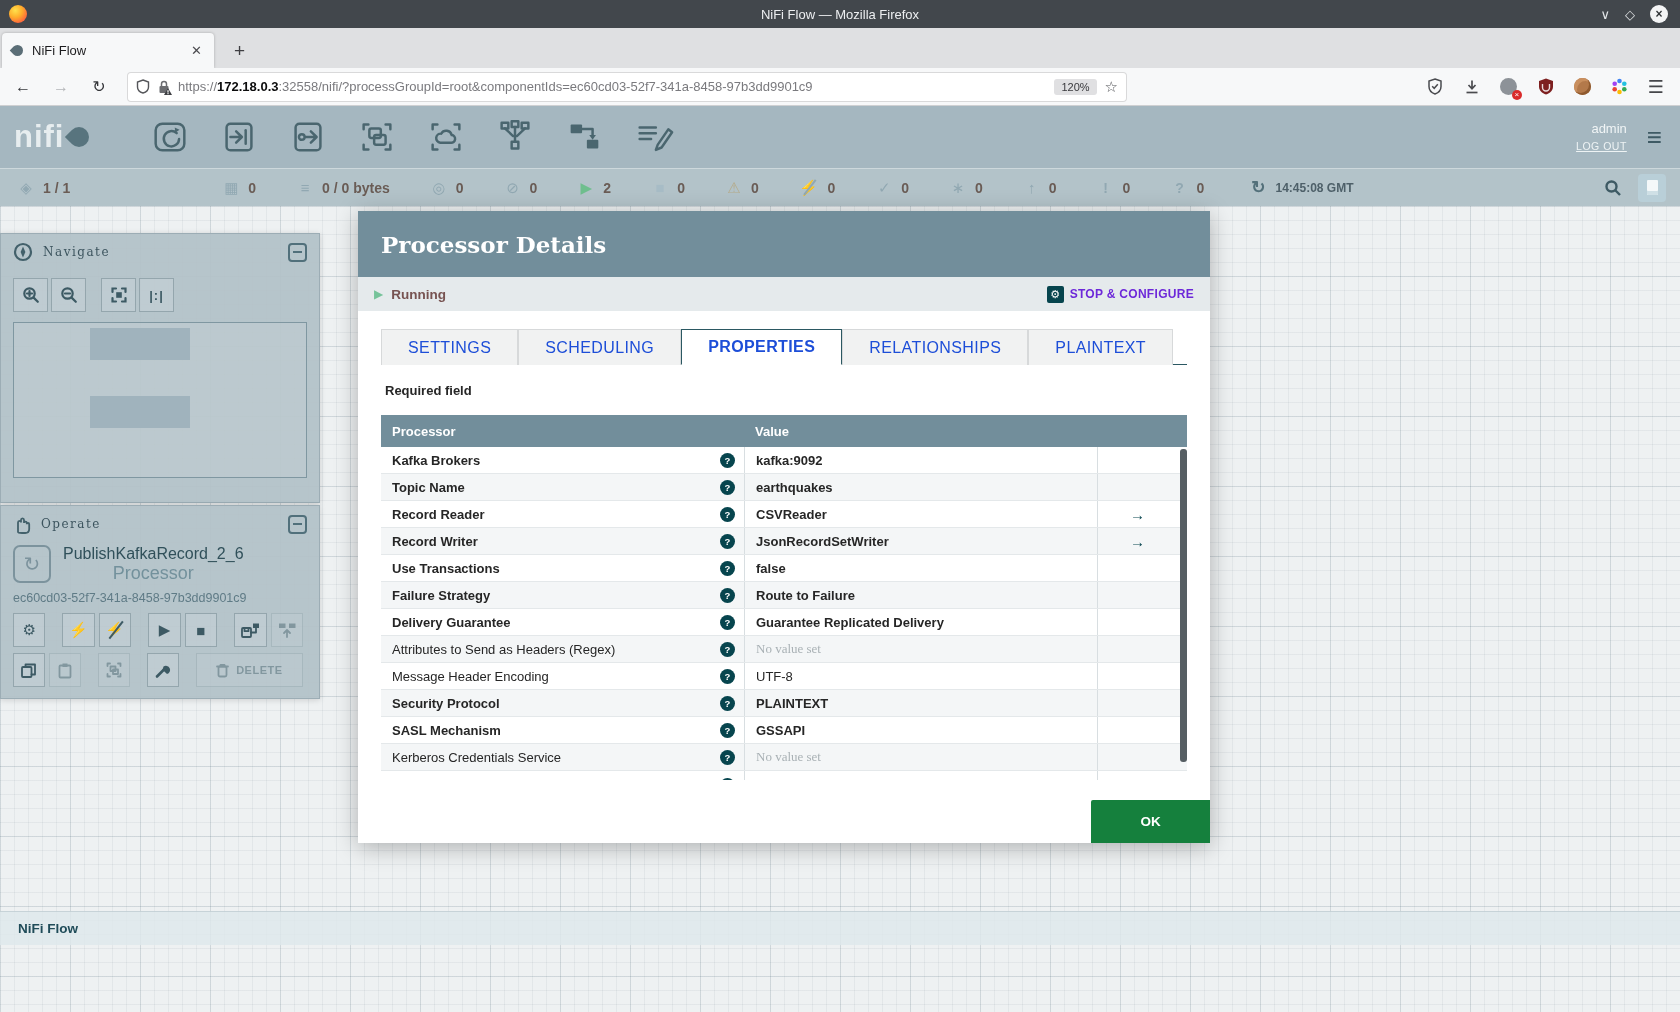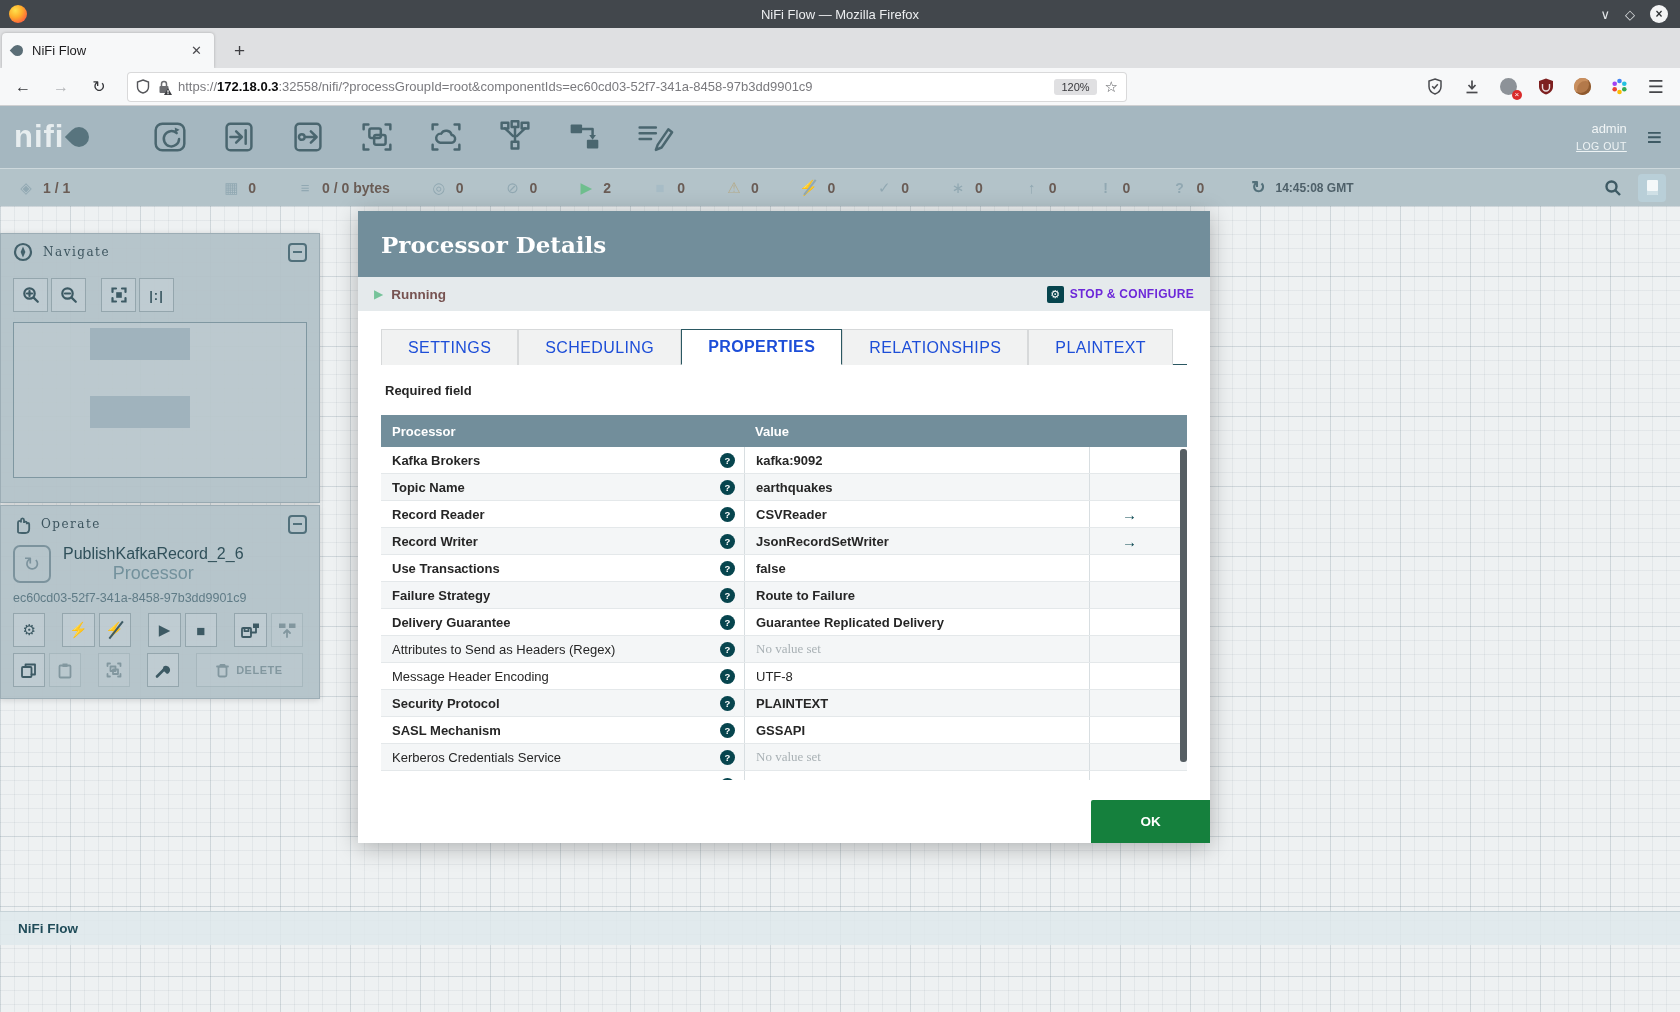--- a/index.html
+++ b/index.html
@@ -132,21 +132,21 @@
   .tab.active{background:#fff;border:1px solid #2b5862;border-bottom:1px solid #fff;font-weight:bold;}
 
   #required-label{position:absolute;left:27px;top:172px;font-size:13px;font-weight:bold;color:#262626;}
 
   #ptable{position:absolute;left:23px;right:23px;top:204px;}
   #ptable-head{height:32px;background:#728e9b;display:flex;align-items:center;color:#fff;font-size:13px;font-weight:bold;padding-right:10px;}
   .c-prop{width:363px;padding-left:11px;display:flex;align-items:center;}
   .c-val{flex:1;padding-left:11px;display:flex;align-items:center;}
   .c-link{width:80px;display:flex;align-items:center;justify-content:center;}
   #prop-rows{position:relative;}
-  .prow{display:flex;align-items:stretch;height:27px;background:#fff;border-bottom:1px solid #e4e8ea;font-size:13px;color:#262626;padding-right:18px;}
+  .prow{display:flex;align-items:stretch;height:27px;background:#fff;border-bottom:1px solid #e4e8ea;font-size:13px;color:#262626;padding-right:10px;}
   .prow.alt{background:#f4f6f7;}
   .prow .c-val,.prow .c-link{border-left:1px solid #d8dee1;}
   .prow .c-prop,.prow .c-val,.prow .c-link{align-items:center;display:flex;}
   .pname{flex:1;white-space:nowrap;overflow:hidden;}
   .pname.req,.vtext.req{font-weight:bold;}
   .vtext.novalue{color:#a9b1b5;font-weight:normal;font-family:Liberation Serif, serif;}
   .qicon{width:15px;height:15px;border-radius:50%;background:#07454e;color:#fff;font-size:9.5px;font-weight:bold;display:flex;align-items:center;justify-content:center;margin-right:9px;flex:none;}
   .goarrow{color:#07454e;font-weight:bold;font-size:15px;}
   .prow.partial{height:9px;overflow:hidden;border-bottom:none;}
   .prow.partial .c-prop,.prow.partial .c-val{align-items:flex-start;padding-top:7px;}

